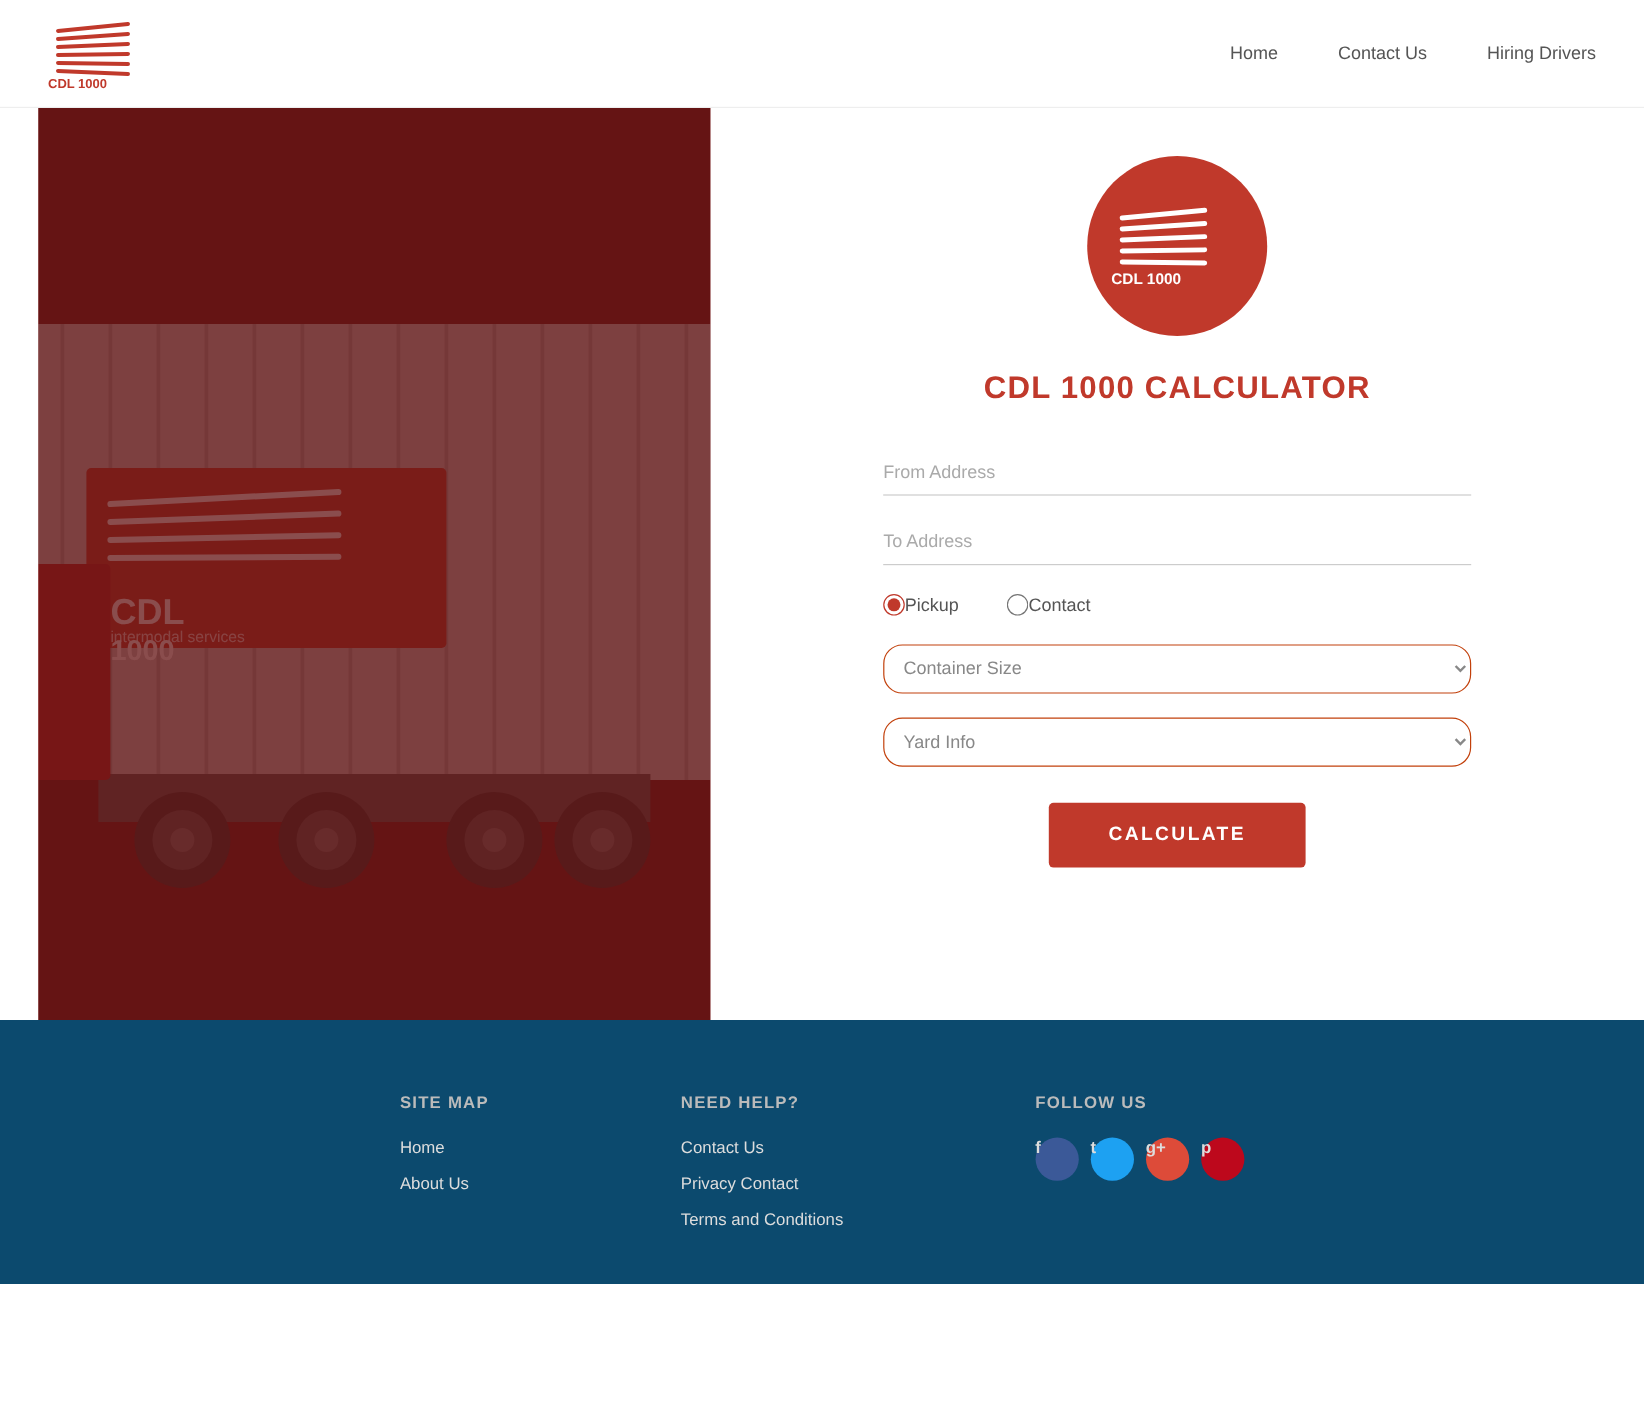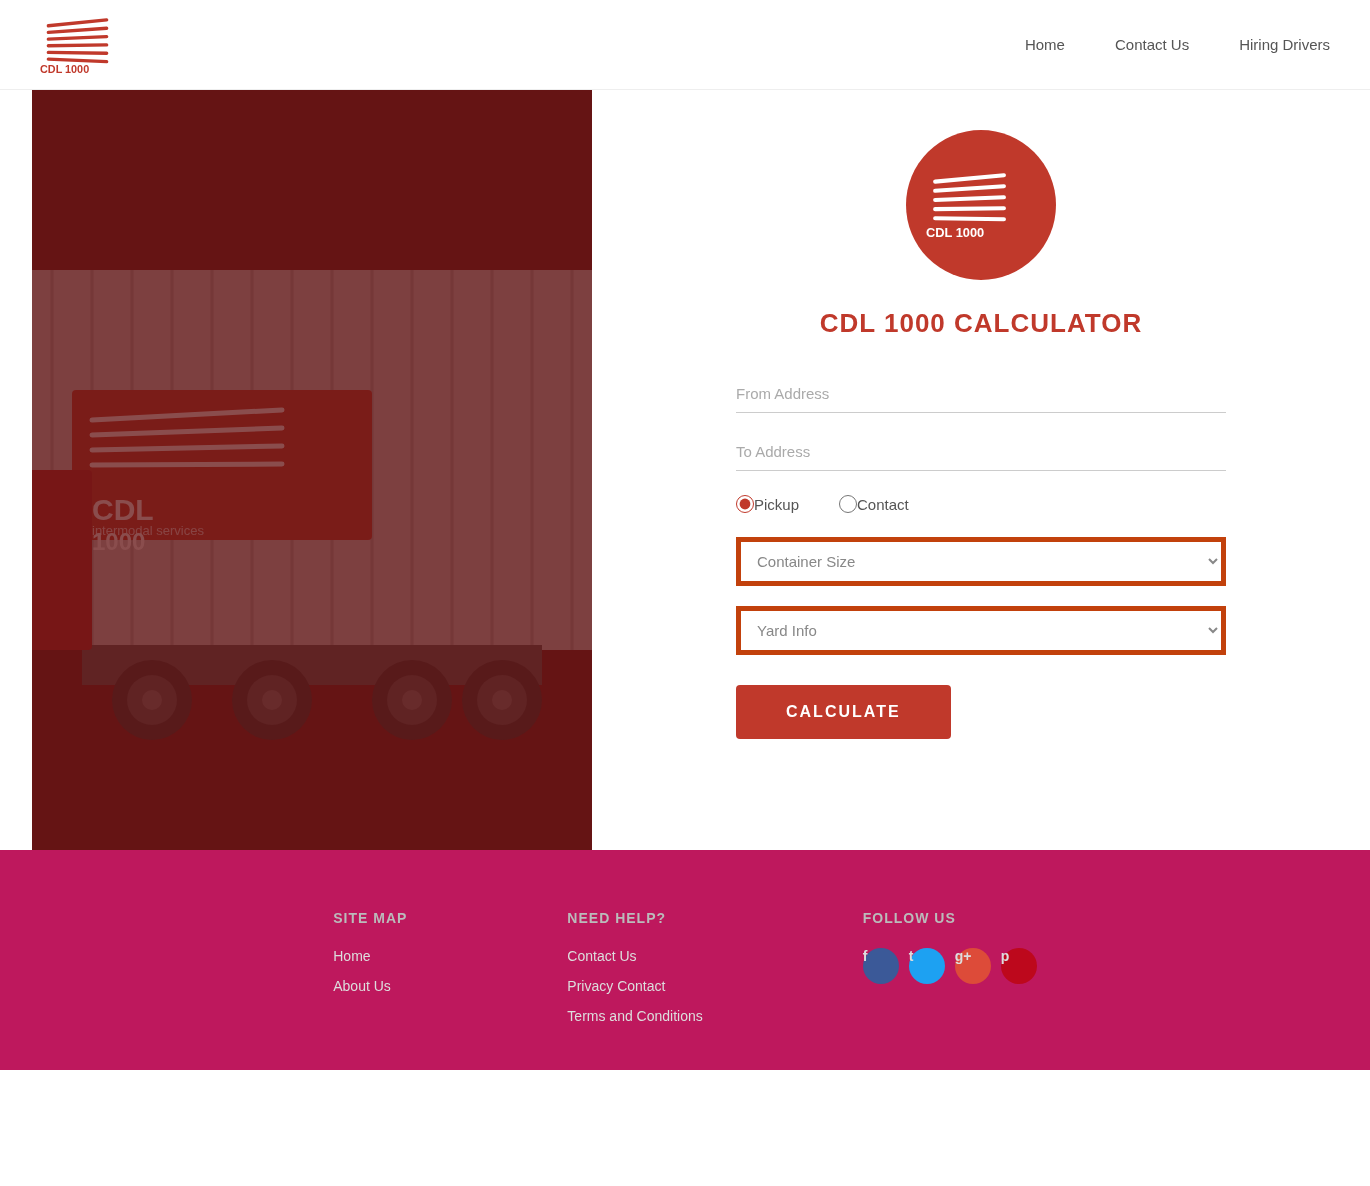--- a/index.html
+++ b/index.html
@@ -120,22 +120,22 @@
       color: #555;
       cursor: pointer;
     }
     .radio-label input[type="radio"] {
       accent-color: #c0392b;
       width: 18px;
       height: 18px;
     }
 
     .calc-select {
-      border: 5px solid #c2410c;
-      border-radius: 0;
+      border: 1px solid #c2410c;
+      border-radius: 16px;
       padding: 10px 12px;
       font-size: 15px;
       color: #888;
       outline: none;
       width: 100%;
       background: #fff;
       appearance: auto;
     }
 
     .calc-btn {
@@ -147,21 +147,21 @@
       font-size: 16px;
       font-weight: 700;
       letter-spacing: 2px;
       border-radius: 4px;
       cursor: pointer;
       margin-top: 10px;
     }
 
     
     .footer {
-      background: #be185d;
+      background: #0c4a6e;
       padding: 60px 0 30px 0;
       min-height: 220px;
     }
     .footer-inner {
       display: flex;
       justify-content: center;
       gap: 160px;
       padding: 0 60px;
     }
     .footer-col h4 {
@@ -329,21 +329,21 @@
         <option value="45ft">45ft</option>
       </select>
 
       <select class="calc-select">
         <option value="">Yard Info</option>
         <option value="yard1">Yard 1</option>
         <option value="yard2">Yard 2</option>
         <option value="yard3">Yard 3</option>
       </select>
 
-      <div style="display:flex; justify-content:flex-start;">
+      <div style="display:flex; justify-content:center;">
         <button class="calc-btn">CALCULATE</button>
       </div>
     </div>
   </div>
 </section>
 
 <footer class="footer">
   <div class="footer-inner">
 
     <div class="footer-col">

